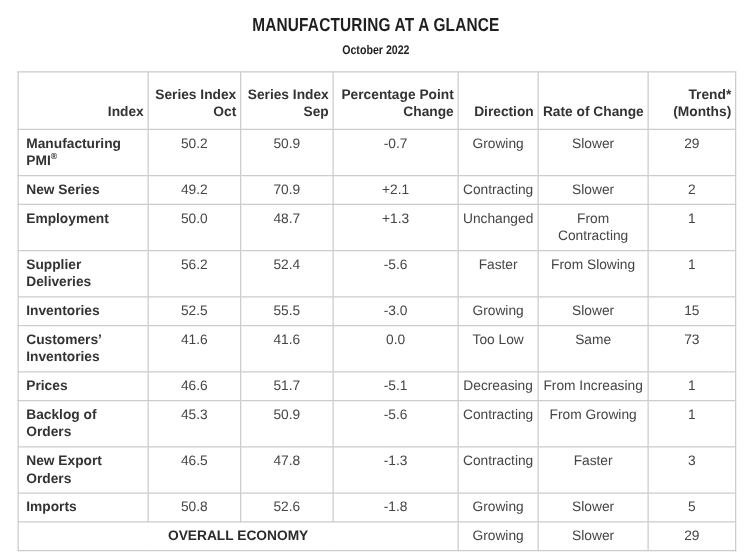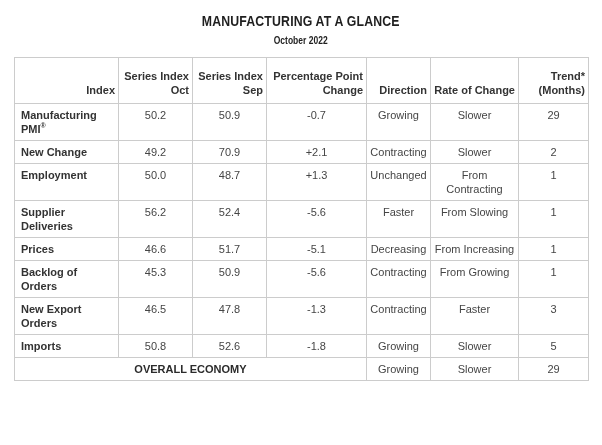--- a/index.html
+++ b/index.html
@@ -121,21 +121,21 @@
       <tr class="datarow">
         <td class="idx"><span>Manufacturing PMI</span><sup>®</sup></td>
         <td class="val">50.2</td>
         <td class="val">50.9</td>
         <td class="val">-0.7</td>
         <td class="val">Growing</td>
         <td class="val">Slower</td>
         <td class="val">29</td>
       </tr>
       <tr class="datarow">
-        <td class="idx">New Change</td>
+        <td class="idx">New Series</td>
         <td class="val">49.2</td>
         <td class="val">70.9</td>
         <td class="val">+2.1</td>
         <td class="val">Contracting</td>
         <td class="val">Slower</td>
         <td class="val">2</td>
       </tr>
       <tr class="tallrow">
         <td class="idx">Employment</td>
         <td class="val">50.0</td>
@@ -148,20 +148,38 @@
       <tr class="datarow">
         <td class="idx">Supplier Deliveries</td>
         <td class="val">56.2</td>
         <td class="val">52.4</td>
         <td class="val">-5.6</td>
         <td class="val">Faster</td>
         <td class="val">From Slowing</td>
         <td class="val">1</td>
       </tr>
       <tr class="datarow">
+        <td class="idx">Inventories</td>
+        <td class="val">52.5</td>
+        <td class="val">55.5</td>
+        <td class="val">-3.0</td>
+        <td class="val">Growing</td>
+        <td class="val">Slower</td>
+        <td class="val">15</td>
+      </tr>
+      <tr class="tallrow">
+        <td class="idx">Customers’ Inventories</td>
+        <td class="val">41.6</td>
+        <td class="val">41.6</td>
+        <td class="val">0.0</td>
+        <td class="val">Too Low</td>
+        <td class="val">Same</td>
+        <td class="val">73</td>
+      </tr>
+      <tr class="datarow">
         <td class="idx">Prices</td>
         <td class="val">46.6</td>
         <td class="val">51.7</td>
         <td class="val">-5.1</td>
         <td class="val">Decreasing</td>
         <td class="val">From Increasing</td>
         <td class="val">1</td>
       </tr>
       <tr class="datarow">
         <td class="idx">Backlog of Orders</td>

